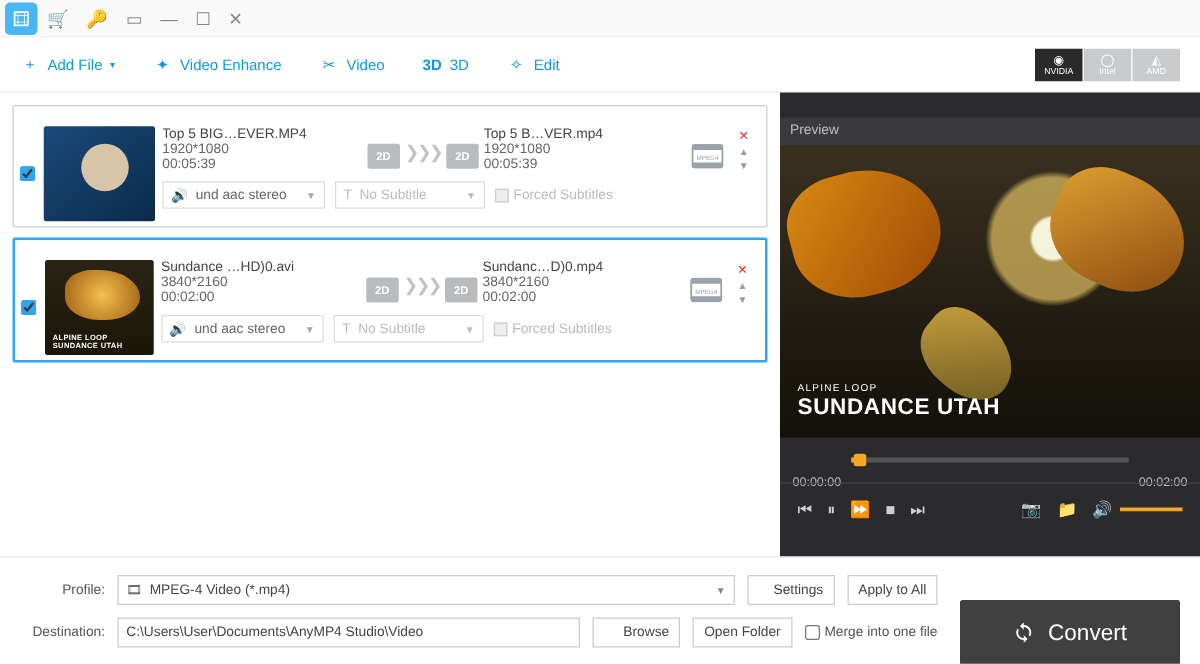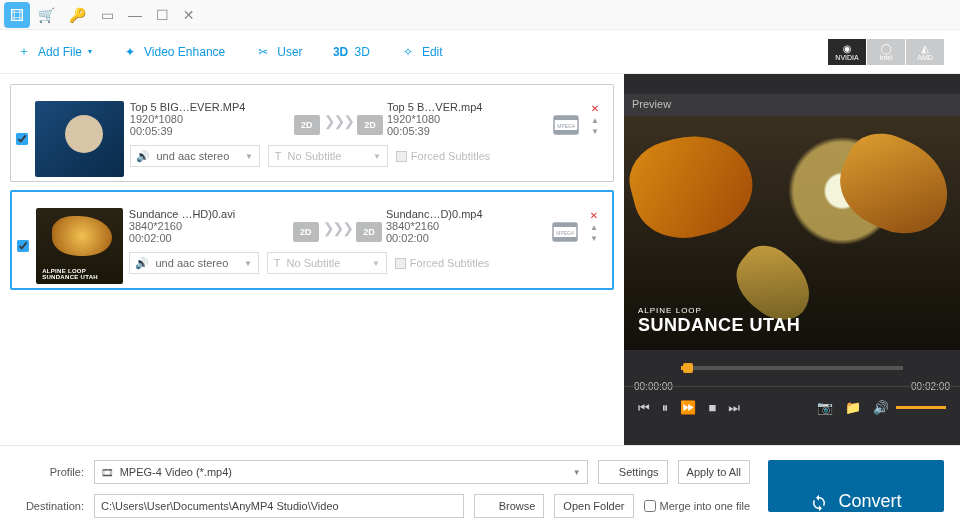--- a/index.html
+++ b/index.html
@@ -75,21 +75,21 @@
 .vol .bar{width:50px;height:3px;background:#f5a623;}
 .bottom{height:84px;border-top:1px solid #e6e6e6;padding:14px 16px 0 16px;display:flex;gap:18px;}
 .bcol{flex:1;display:flex;flex-direction:column;gap:10px;}
 .brow{display:flex;align-items:center;gap:10px;}
 .brow .lbl{width:68px;text-align:right;font-size:11px;color:#555;}
 .brow .sel{flex:1;height:24px;border:1px solid #ccc;display:flex;align-items:center;padding:0 6px;font-size:11px;color:#444;gap:6px;}
 .brow .sel .car{margin-left:auto;color:#888;font-size:8px;}
 .btn{height:24px;min-width:70px;border:1px solid #ccc;background:#fff;font-size:11px;color:#444;padding:0 8px;cursor:pointer;text-align:right;}
 .merge{display:flex;align-items:center;gap:4px;font-size:11px;color:#555;}
 .merge input{width:12px;height:12px;}
-.convert{width:176px;height:52px;background:#0369a1;color:#fff;font-size:18px;display:flex;align-items:flex-end;justify-content:center;gap:10px;border:none;cursor:pointer;border-radius:2px;}
+.convert{width:176px;height:52px;background:#404040;color:#fff;font-size:18px;display:flex;align-items:center;justify-content:center;gap:10px;border:none;cursor:pointer;border-radius:2px;margin-top:20px;}
 .convert svg{width:18px;height:18px;fill:#fff;}
 </style>
 </head>
 <body>
 
 <div class="titlebar">
   <div class="logo">
     <svg viewBox="0 0 24 24">
         <path d="M4 4h16v16H4z" fill="none" stroke="#fff" stroke-width="2"></path>
         <path d="M8 4v16M16 4v16M4 8h16M4 16h16" stroke="#fff" stroke-width="1"></path>
@@ -110,21 +110,21 @@
     <span class="ico">＋</span>
     <span>Add File</span>
     <span style="font-size:8px;color:#0f99e0;">▾</span>
   </div>
   <div class="titem">
     <span class="ico">✦</span>
     <span>Video Enhance</span>
   </div>
   <div class="titem">
     <span class="ico">✂</span>
-    <span>User</span>
+    <span>Video</span>
   </div>
   <div class="titem">
     <span class="ico" style="font-weight:bold;">3D</span>
     <span>3D</span>
   </div>
   <div class="titem">
     <span class="ico">✧</span>
     <span>Edit</span>
   </div>
   <div class="spacer"></div>

